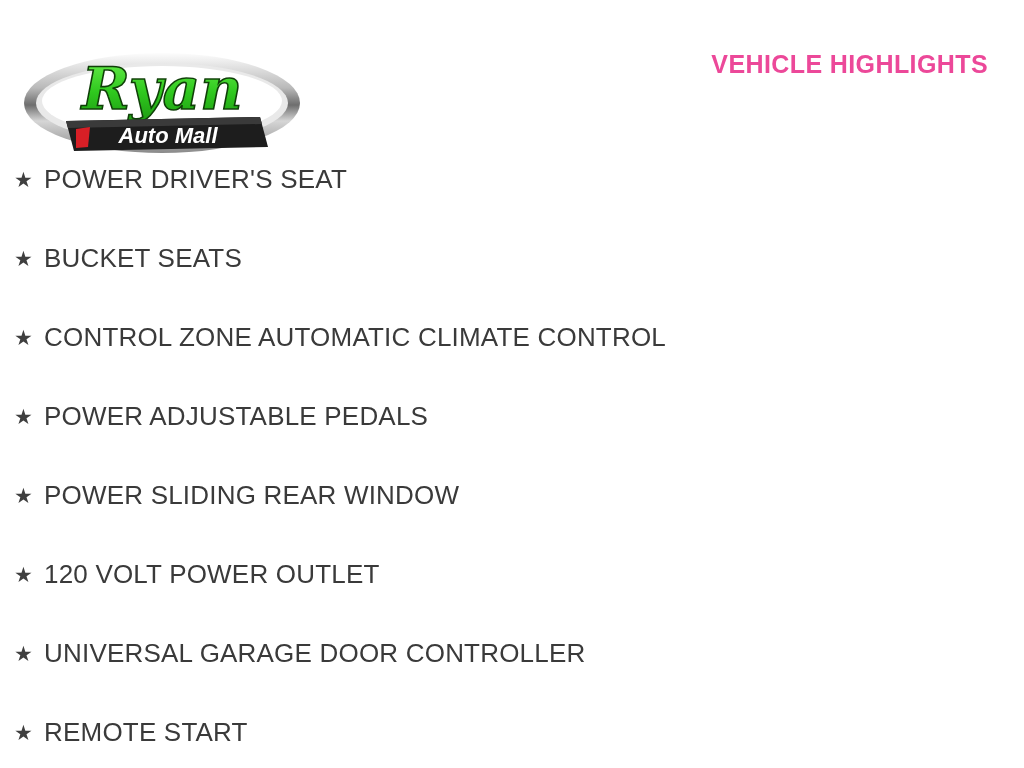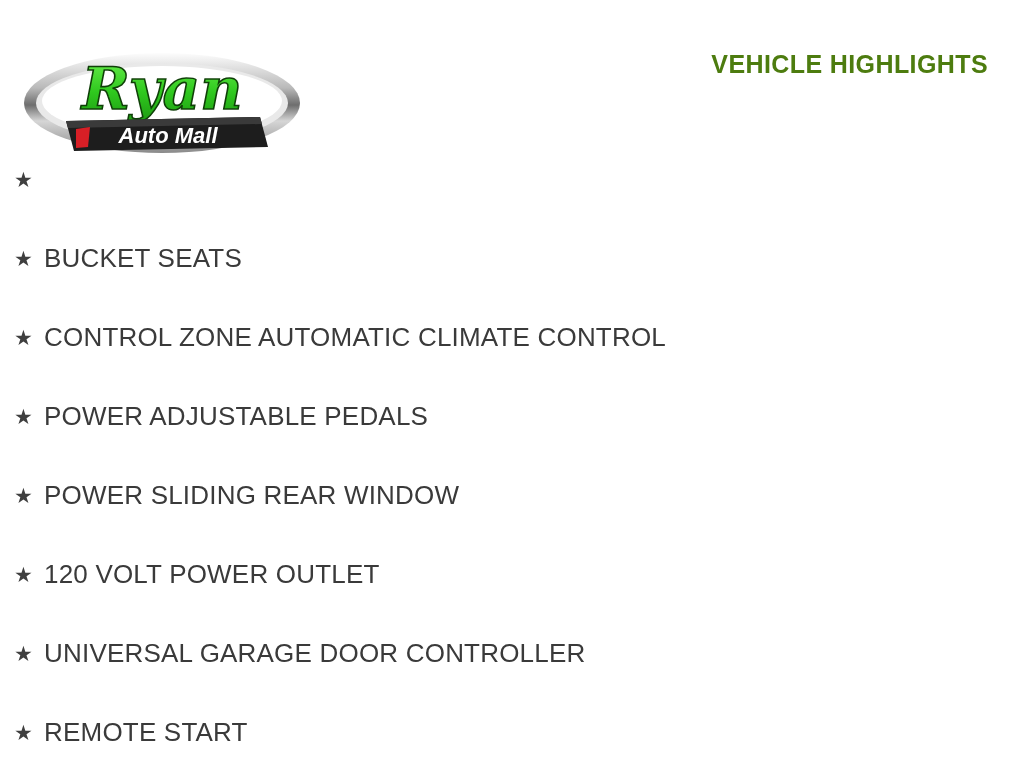--- a/index.html
+++ b/index.html
@@ -36,21 +36,21 @@
   }
   .logo svg { display: block; }
 
   .highlights-title {
     position: absolute;
     right: 36px;
     top: 50px;
     font-size: 25px;
     font-weight: bold;
     letter-spacing: 0.4px;
-    color: #4d7c0f;
+    color: #ec4899;
     white-space: nowrap;
   }
 
   
   .feature-list {
     position: absolute;
     left: 0;
     top: 140px;
     width: 1024px;
     margin: 0;
@@ -116,20 +116,21 @@
         <path d="M58 82 L72 80 L70 100 L58 101 Z" fill="#d81f26"></path>
       </svg>
     </div>
 
     <div class="highlights-title">VEHICLE HIGHLIGHTS</div>
   </div>
 
   <ul class="feature-list">
     <li class="feature-item">
       <span class="bullet">★</span>
+      <span class="feature-label">POWER DRIVER'S SEAT</span>
     </li>
     <li class="feature-item">
       <span class="bullet">★</span>
       <span class="feature-label">BUCKET SEATS</span>
     </li>
     <li class="feature-item">
       <span class="bullet">★</span>
       <span class="feature-label">CONTROL ZONE AUTOMATIC CLIMATE CONTROL</span>
     </li>
     <li class="feature-item">

